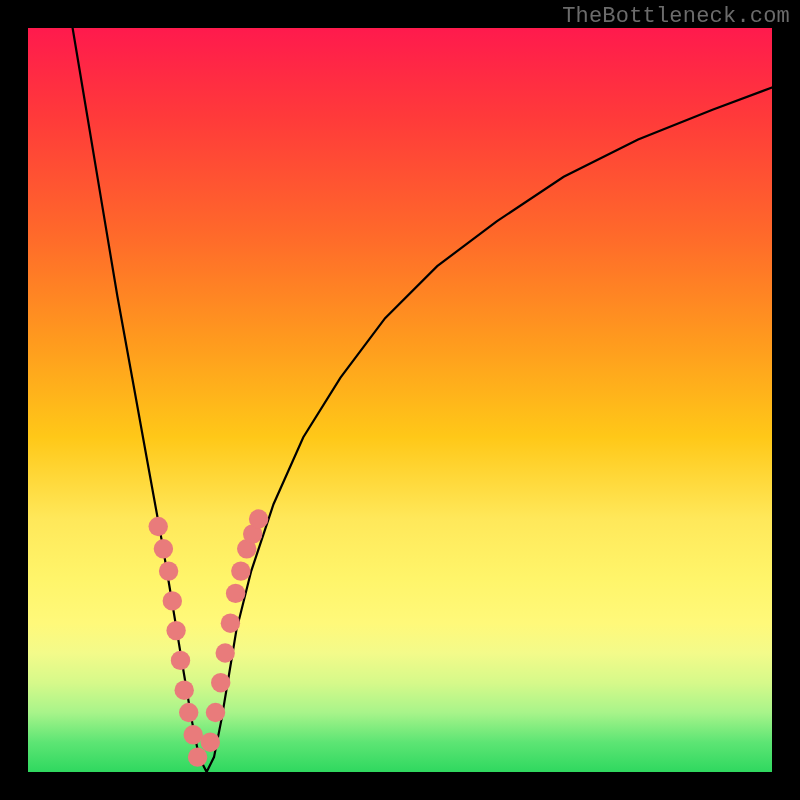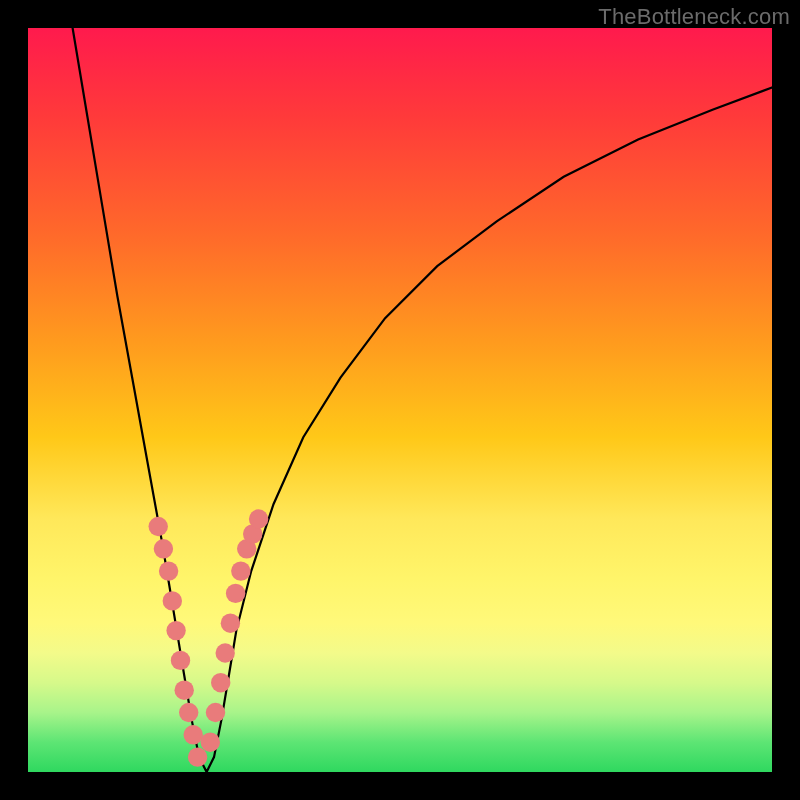--- a/index.html
+++ b/index.html
@@ -45,20 +45,21 @@
   }
   .watermark {
     position: absolute;
     top: 4px;
     right: 10px;
     color: #6b6b6b;
     font-size: 22px;
     font-weight: 500;
     letter-spacing: 0.2px;
     user-select: none;
+    font-family: Liberation Mono, monospace;
   }
   svg.curve {
     position: absolute;
     top: 0;
     left: 0;
     width: 744px;
     height: 744px;
     overflow: visible;
   }
   .curve-path {

